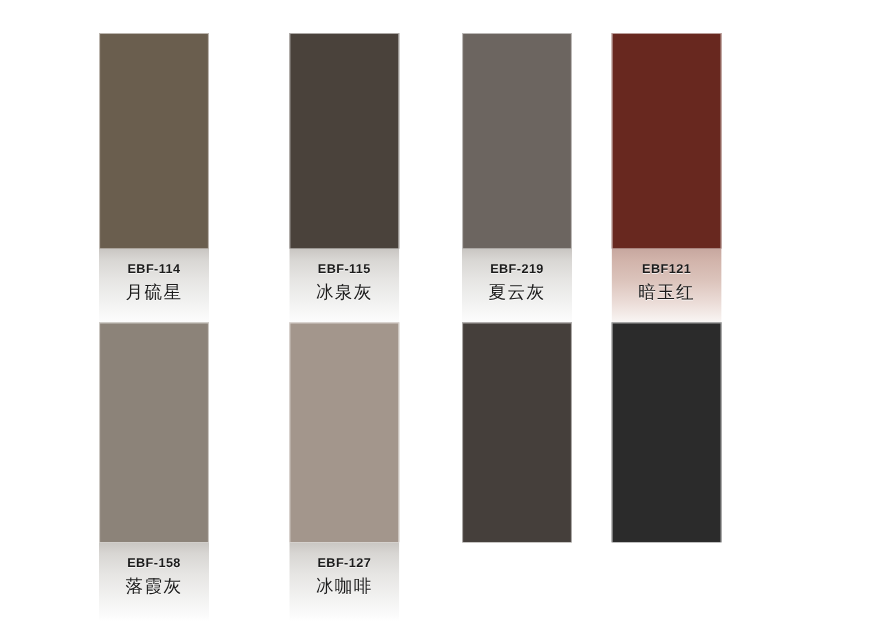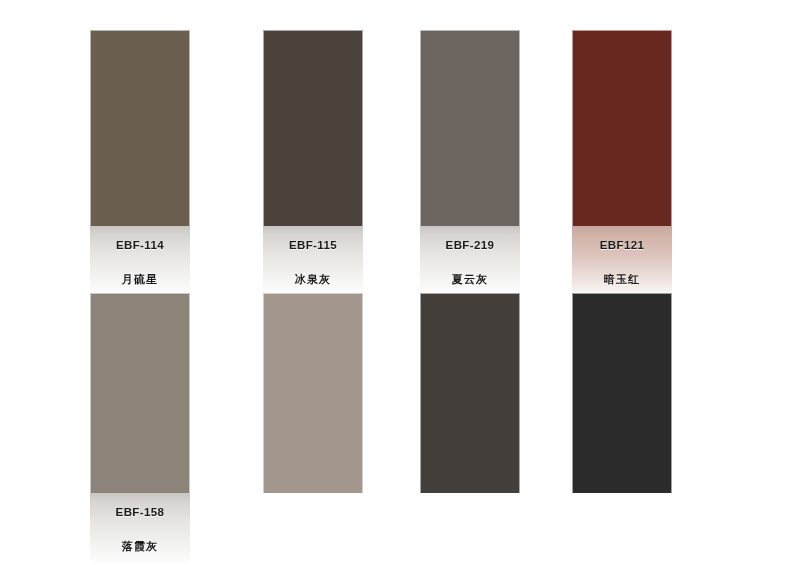--- a/index.html
+++ b/index.html
@@ -35,21 +35,21 @@
     width: 100px;
     display: flex;
     flex-direction: column;
     align-items: stretch;
   }
 
   
   .col-0 { left: 90px; }
   .col-1 { left: 263px; }
   .col-2 { left: 420px; }
-  .col-3 { left: 572px; }
+  .col-3 { left: 556px; }
 
   .row-0 { top: 30px; }
   .row-1 { top: 293px; }
 
   .card .chip {
     width: 100%;
     height: 196px;
     box-sizing: border-box;
     border: 1px solid rgba(255,255,255,0.55);
     border-bottom: none;
@@ -105,24 +105,24 @@
 
   .plate .code {
     display: block;
     font-size: 11.5px;
     font-weight: 700;
     letter-spacing: 0.4px;
   }
 
   .plate .name {
     display: block;
-    font-size: 11px;
-    font-weight: 700;
+    font-size: 16px;
+    font-weight: 400;
     letter-spacing: 1.2px;
-    margin-top: 18px;
+    margin-top: 2px;
   }
 </style>
 </head>
 <body>
 
 <div id="board">
   <div class="grid" id="grid">
       <div class="card col-0 row-0">
         <div class="chip" style="background: rgb(106, 94, 78);"></div>
         <div class="plate">
@@ -168,20 +168,27 @@
         <div class="plate">
           <div class="plate-fill"></div>
           <div class="plate-text">
             <span class="code">EBF-158</span>
             <span class="name">落霞灰</span>
           </div>
         </div>
       </div>
       <div class="card col-1 row-1">
         <div class="chip" style="background: rgb(163, 150, 140);"></div>
+        <div class="plate">
+          <div class="plate-fill"></div>
+          <div class="plate-text">
+            <span class="code">EBF-127</span>
+            <span class="name">冰咖啡</span>
+          </div>
+        </div>
       </div>
       <div class="card col-2 row-1">
         <div class="chip" style="background: rgb(69, 63, 59);"></div>
       </div>
       <div class="card col-3 row-1">
         <div class="chip" style="background: rgb(43, 43, 43);"></div>
       </div>
     </div>
 </div>
 

